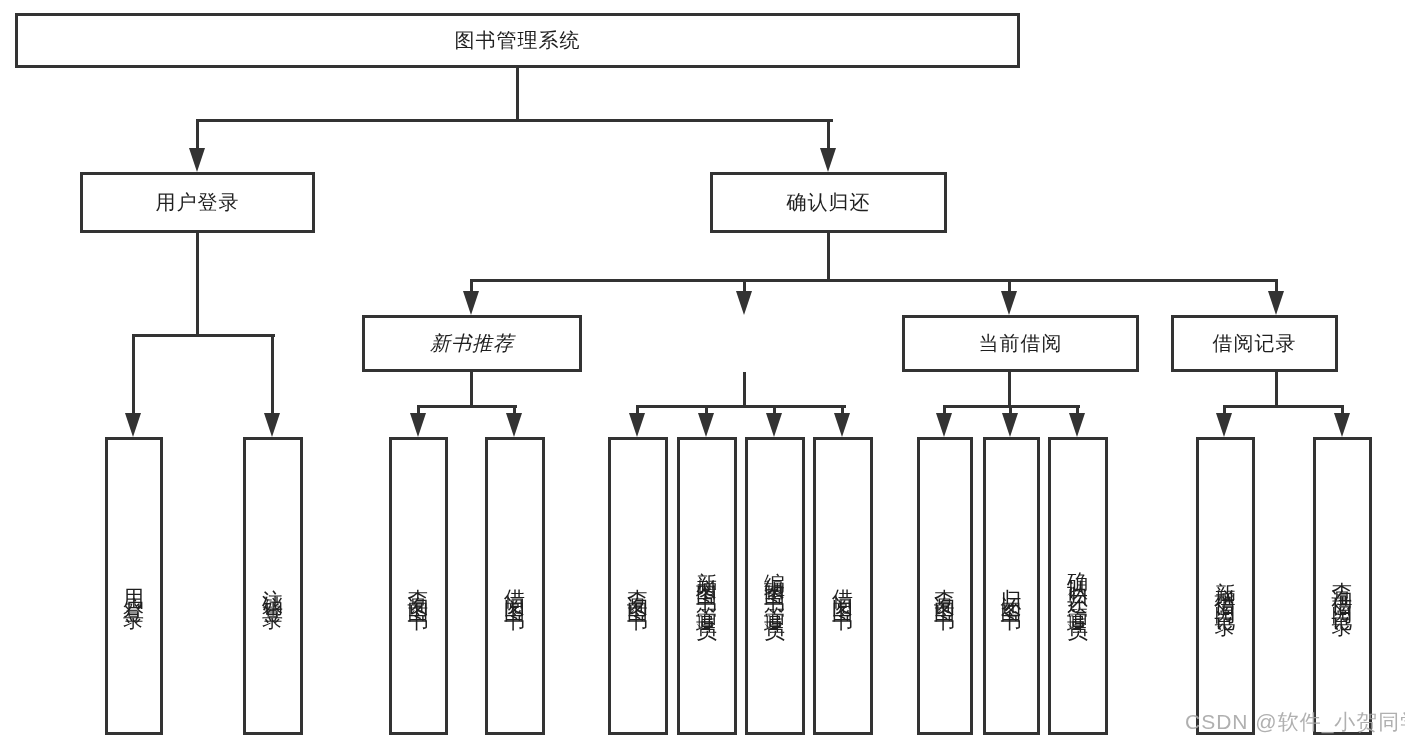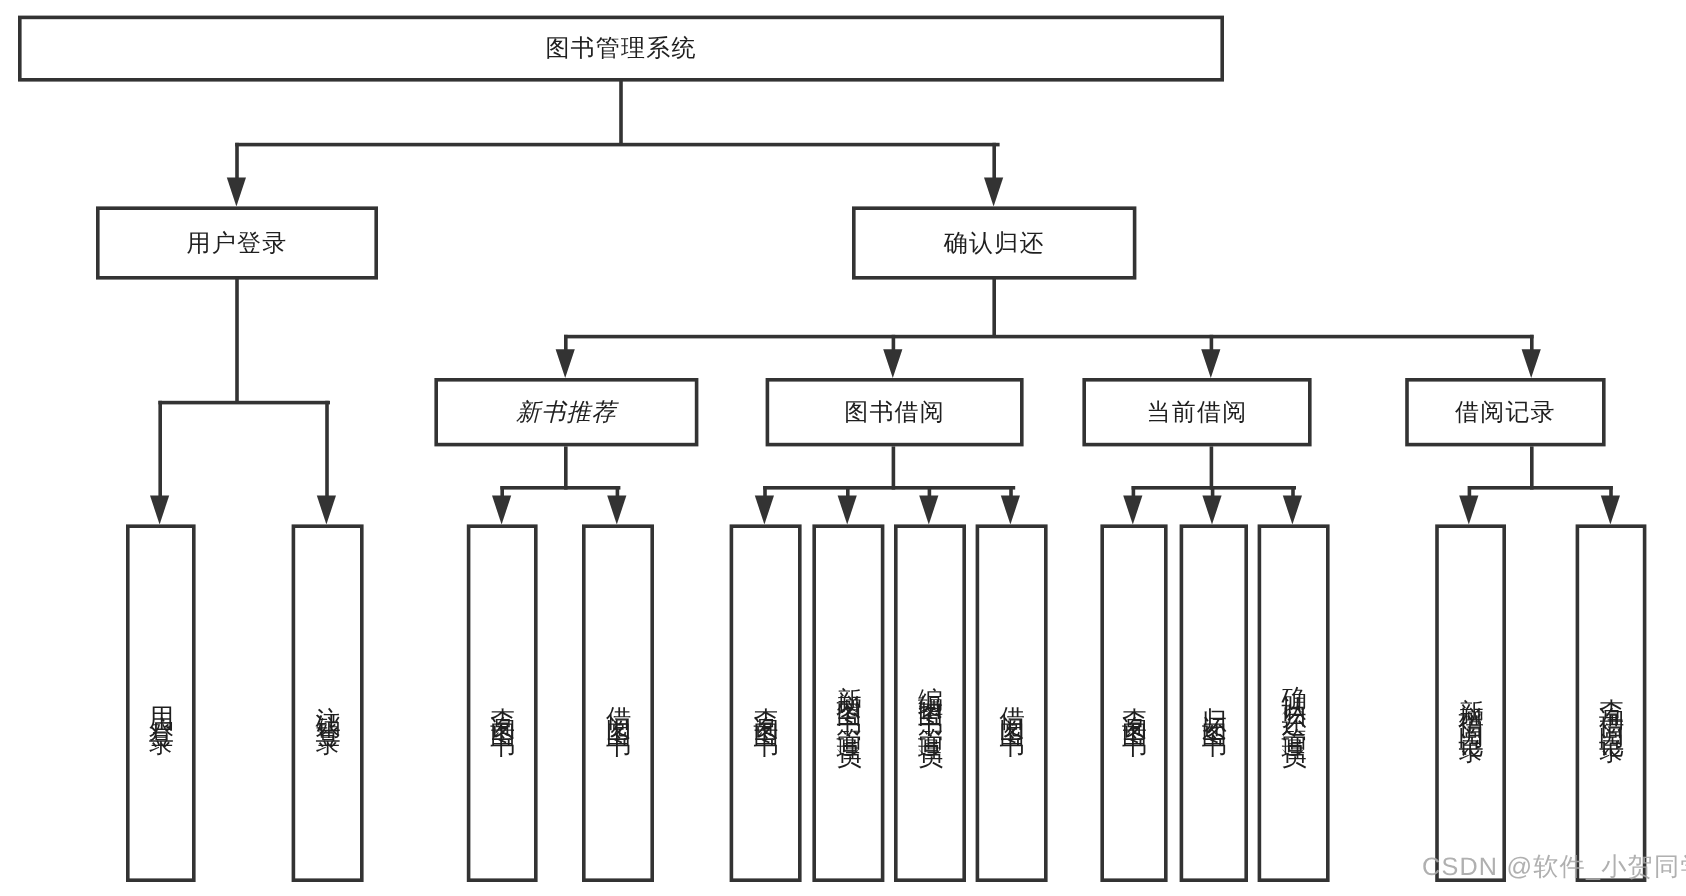--- a/index.html
+++ b/index.html
@@ -62,22 +62,21 @@
   <div class="vline" style="left:470px;top:279px;height:14px;"></div>
   <div class="ahead" style="left:463px;top:291px;"></div>
   <div class="vline" style="left:743px;top:279px;height:14px;"></div>
   <div class="ahead" style="left:736px;top:291px;"></div>
   <div class="vline" style="left:1008px;top:279px;height:14px;"></div>
   <div class="ahead" style="left:1001px;top:291px;"></div>
   <div class="vline" style="left:1275px;top:279px;height:14px;"></div>
   <div class="ahead" style="left:1268px;top:291px;"></div>
 
   <div class="node" style="left:362px;top:315px;width:220px;height:57px;font-style:italic;">新书推荐</div>
-  <div class="node" style="left:638px;top:315px;width:215px;height:57px;">图书借阅</div>
-  <div class="node" style="left:902px;top:315px;width:191px;height:57px;">当前借阅</div>
+  <div class="node" style="left:902px;top:315px;width:237px;height:57px;">当前借阅</div>
   <div class="node" style="left:1171px;top:315px;width:167px;height:57px;">借阅记录</div>
 
   <div class="vline" style="left:470px;top:372px;height:36px;"></div>
   <div class="hline" style="left:417px;top:405px;width:100px;"></div>
   <div class="vline" style="left:417px;top:405px;height:10px;"></div>
   <div class="ahead" style="left:410px;top:413px;"></div>
   <div class="vline" style="left:513px;top:405px;height:10px;"></div>
   <div class="ahead" style="left:506px;top:413px;"></div>
 
   <div class="vline" style="left:743px;top:372px;height:36px;"></div>

